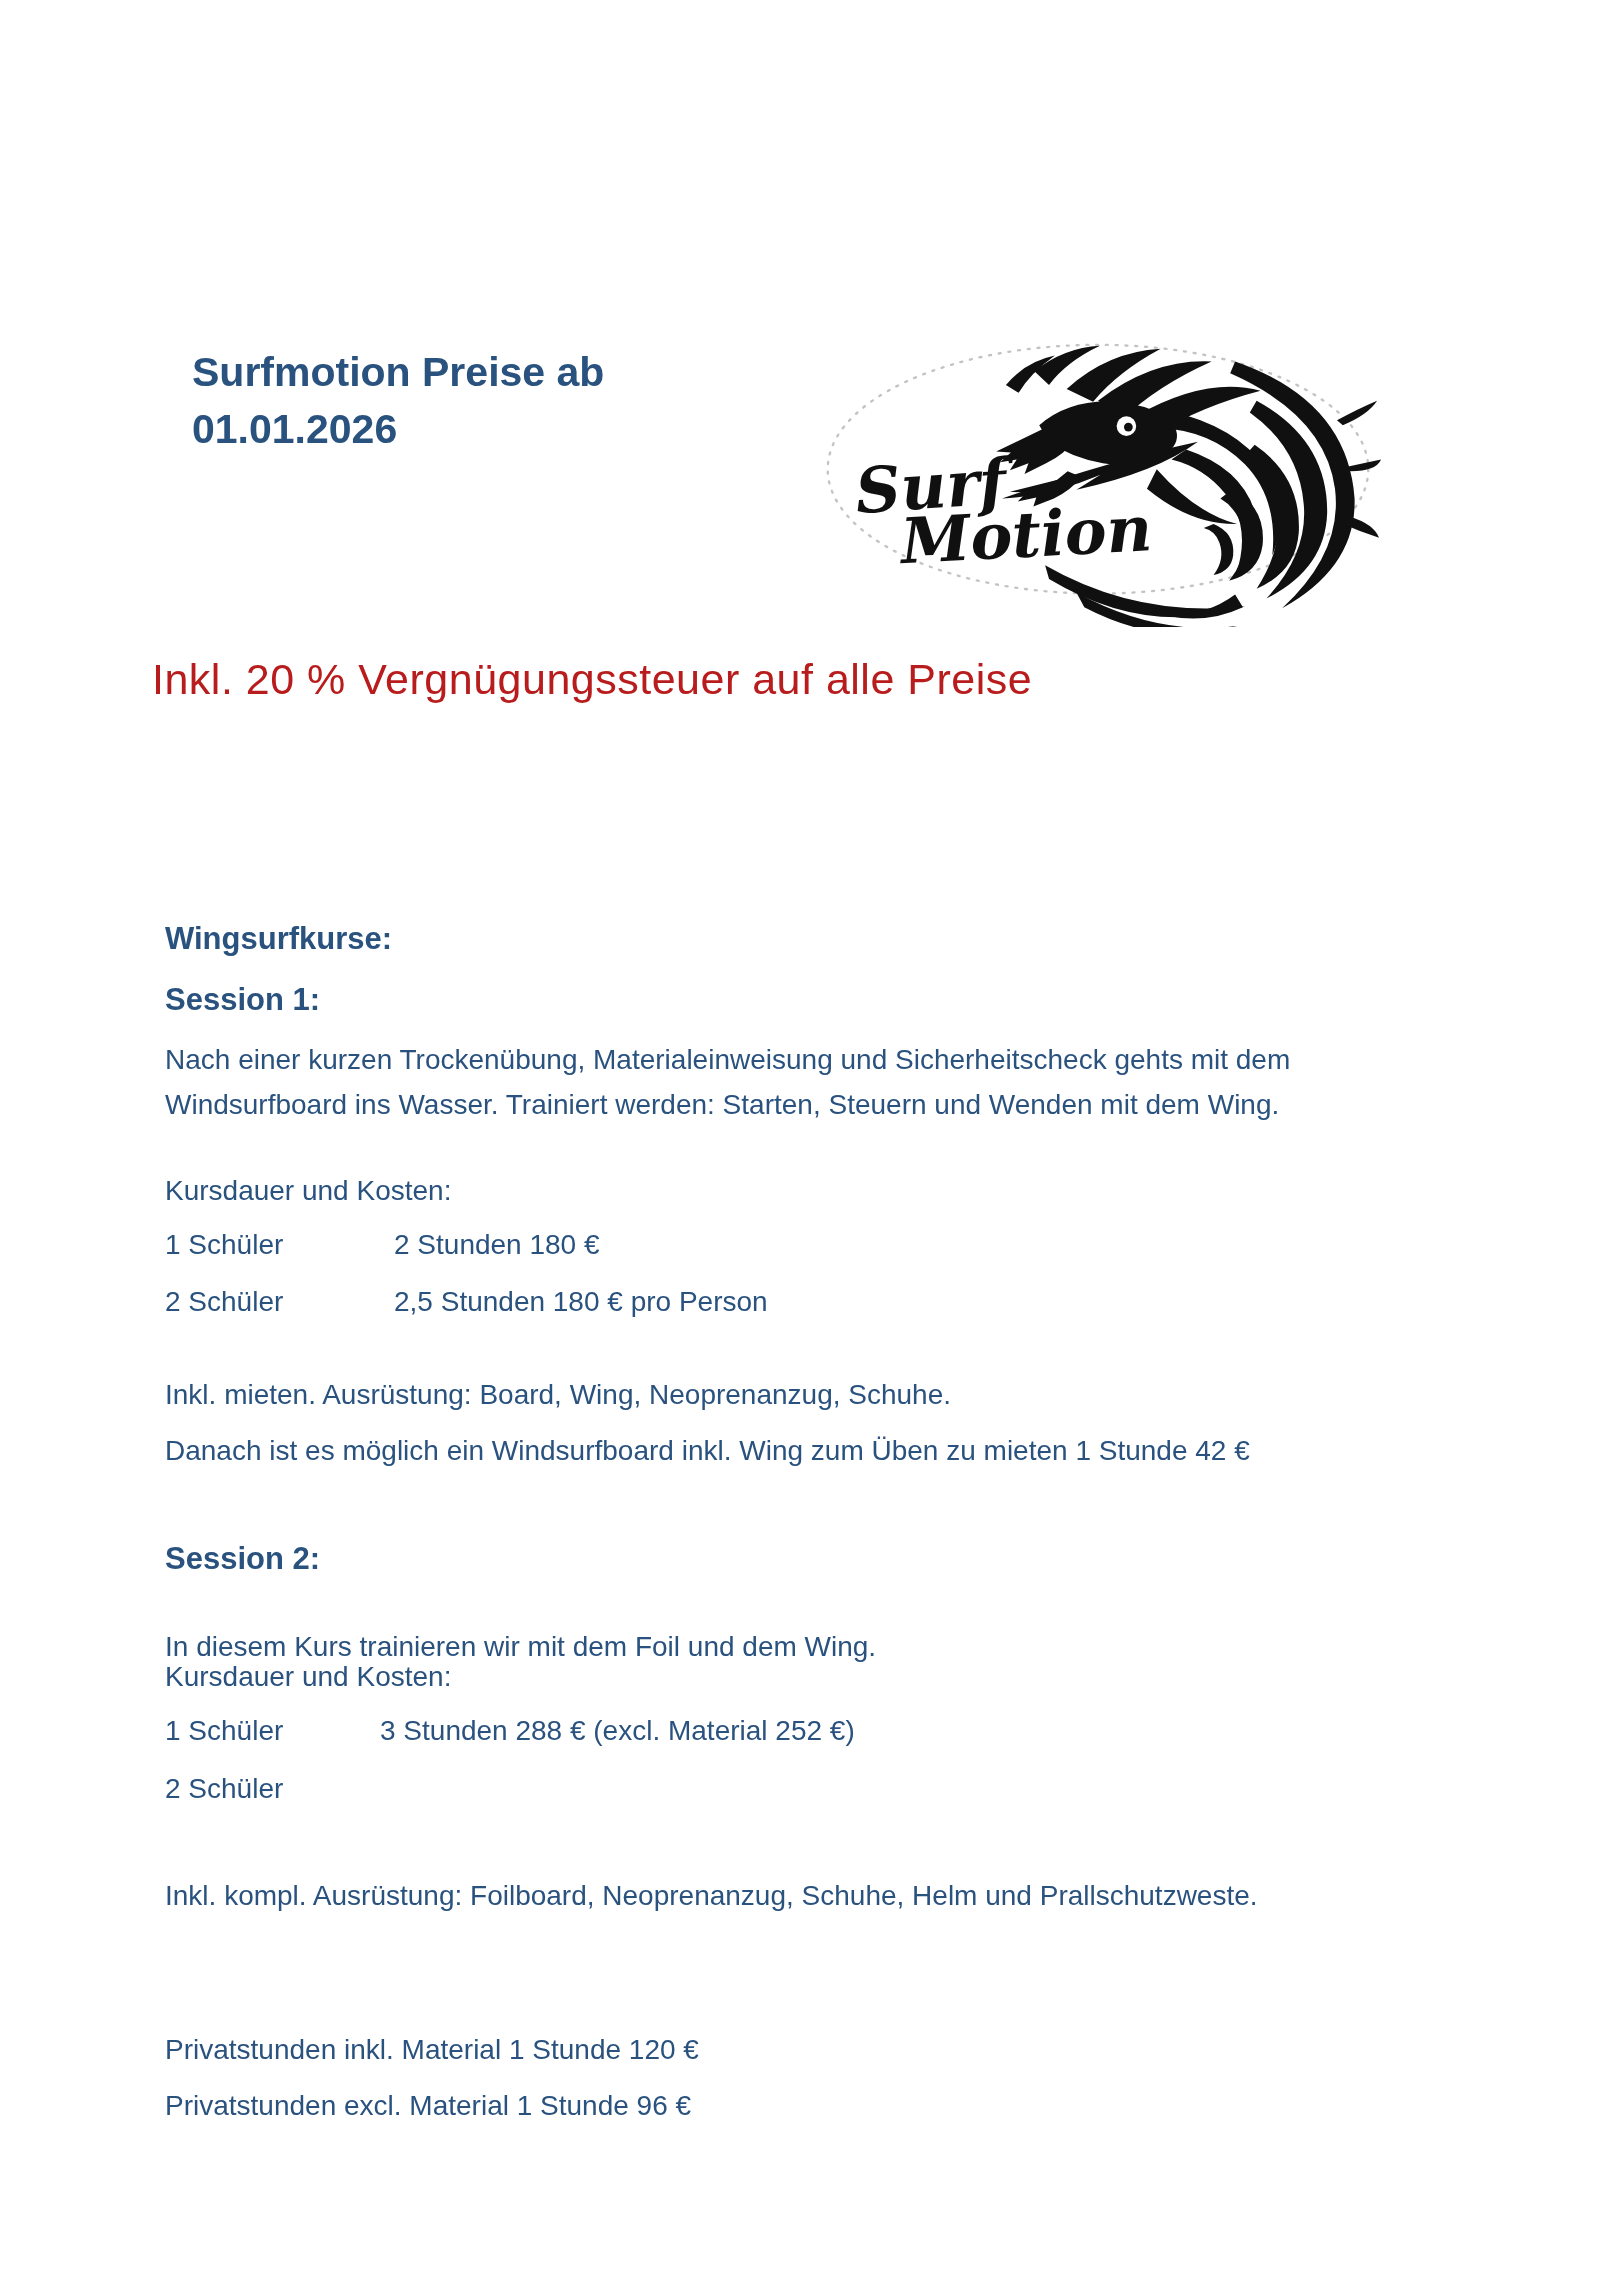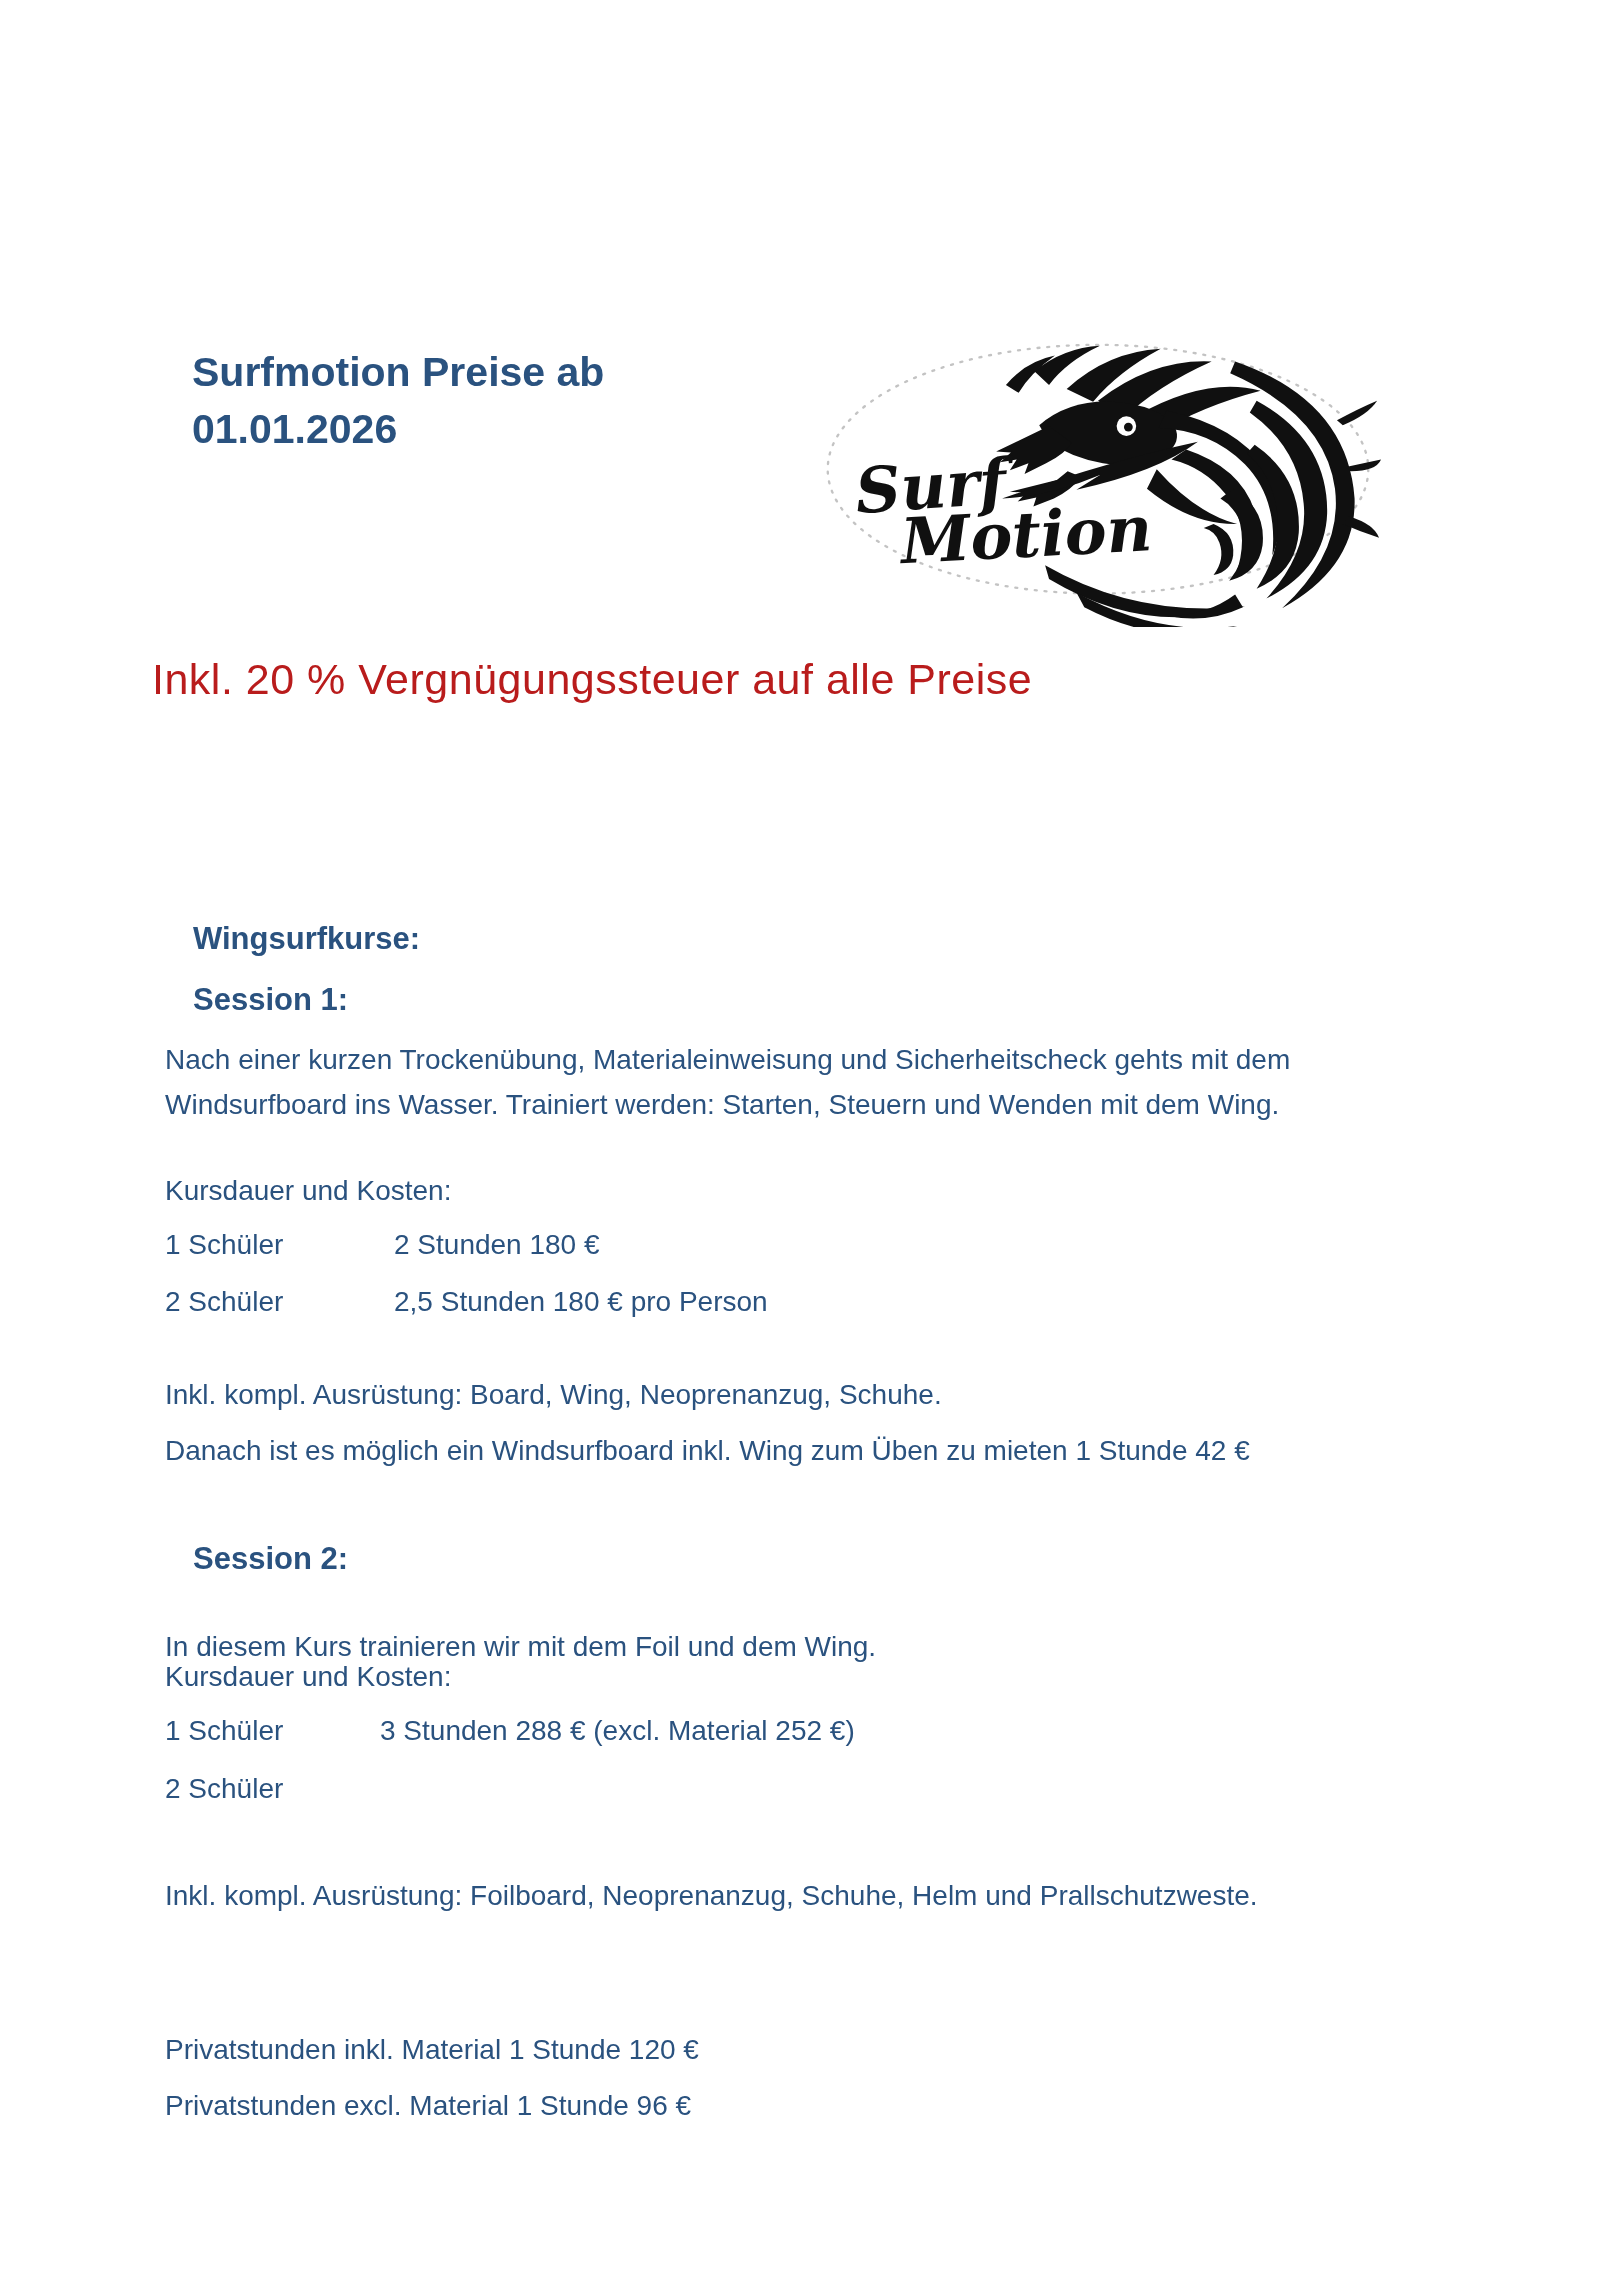--- a/index.html
+++ b/index.html
@@ -13,21 +13,21 @@
   .abs{position:absolute;left:165px;white-space:nowrap;}
   .blue{color:#2a527f;}
   .hdr{font-size:41px;font-weight:bold;left:192px;}
   .red-note{
     left:152px;
     font-size:43px;
     color:#b91c1c;
     font-weight:400;
     letter-spacing:0.5px;
   }
-  .sec{font-size:31px;font-weight:bold;margin-left:28px;}
+  .sec{font-size:31px;font-weight:bold;}
   .body-txt{font-size:28px;line-height:45px;}
   .wrap{white-space:normal;width:1284px;}
   .price-row{display:flex;gap:33px;}
   .price-row .col1{display:inline-block;}
   .s1 .col1{width:196px;}
   .s2 .col1{width:182px;}
   .logo-box{position:absolute;left:814px;top:331px;width:568px;height:296px;}
   .logo-box svg{display:block;width:100%;height:100%;}
 </style>
 </head>
@@ -94,21 +94,21 @@
   <div class="abs body-txt blue wrap" style="top:1037px;">Nach einer kurzen Trockenübung, Materialeinweisung und Sicherheitscheck gehts mit dem Windsurfboard ins Wasser. Trainiert werden: Starten, Steuern und Wenden mit dem Wing.</div>
   <div class="abs body-txt blue" style="top:1168px;">Kursdauer und Kosten:</div>
   <div class="abs body-txt blue price-row s1" style="top:1222px;">
     <span class="col1">1 Schüler</span>
     <span>2 Stunden 180 €</span>
   </div>
   <div class="abs body-txt blue price-row s1" style="top:1279px;">
     <span class="col1">2 Schüler</span>
     <span>2,5 Stunden 180 € pro Person</span>
   </div>
-  <div class="abs body-txt blue" style="top:1372px;">Inkl. kompl. Ausrüstung: Board, Wing, Neoprenanzug, Schuhe.</div>
+  <div class="abs body-txt blue" style="top:1372px;">Inkl. mieten. Ausrüstung: Board, Wing, Neoprenanzug, Schuhe.</div>
   <div class="abs body-txt blue" style="top:1428px;">Danach ist es möglich ein Windsurfboard inkl. Wing zum Üben zu mieten 1 Stunde 42 €</div>
 
   <div class="abs sec blue" style="top:1541px;">Session 2:</div>
   <div class="abs body-txt blue" style="top:1596px;margin-top:28px;">In diesem Kurs trainieren wir mit dem Foil und dem Wing.</div>
   <div class="abs body-txt blue" style="top:1654px;">Kursdauer und Kosten:</div>
   <div class="abs body-txt blue price-row s2" style="top:1708px;">
     <span class="col1">1 Schüler</span>
     <span>3 Stunden 288 € (excl. Material 252 €)</span>
   </div>
   <div class="abs body-txt blue price-row s2" style="top:1766px;">

